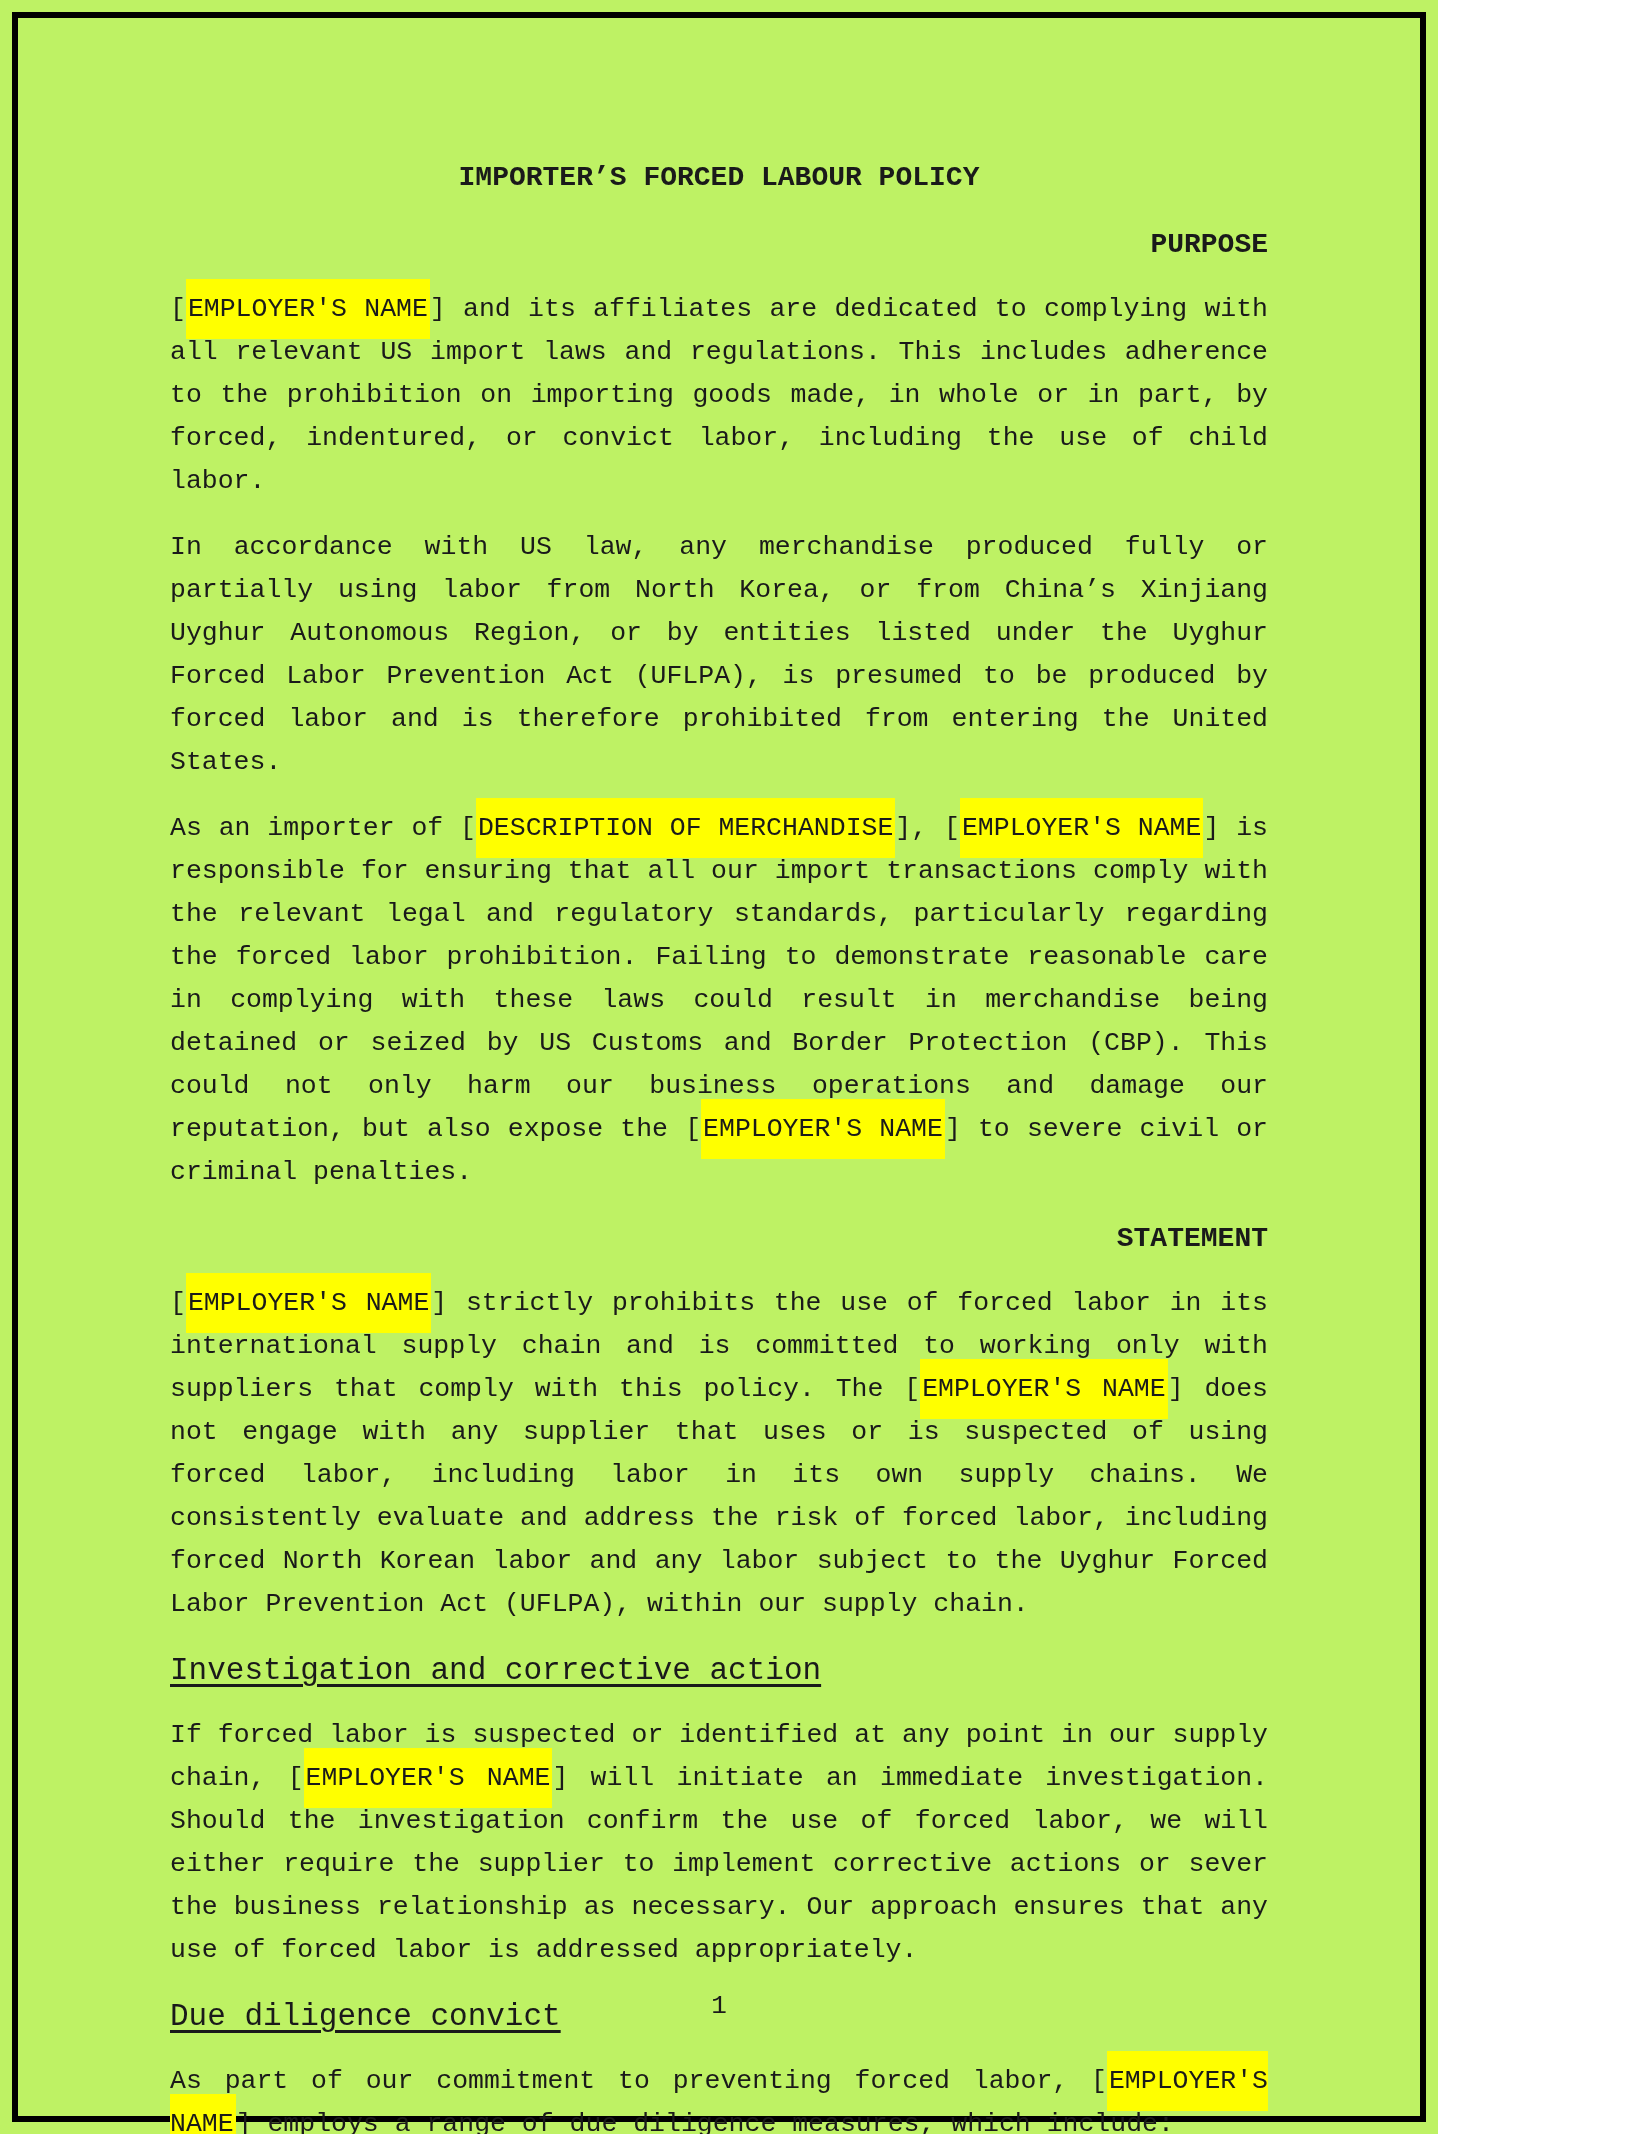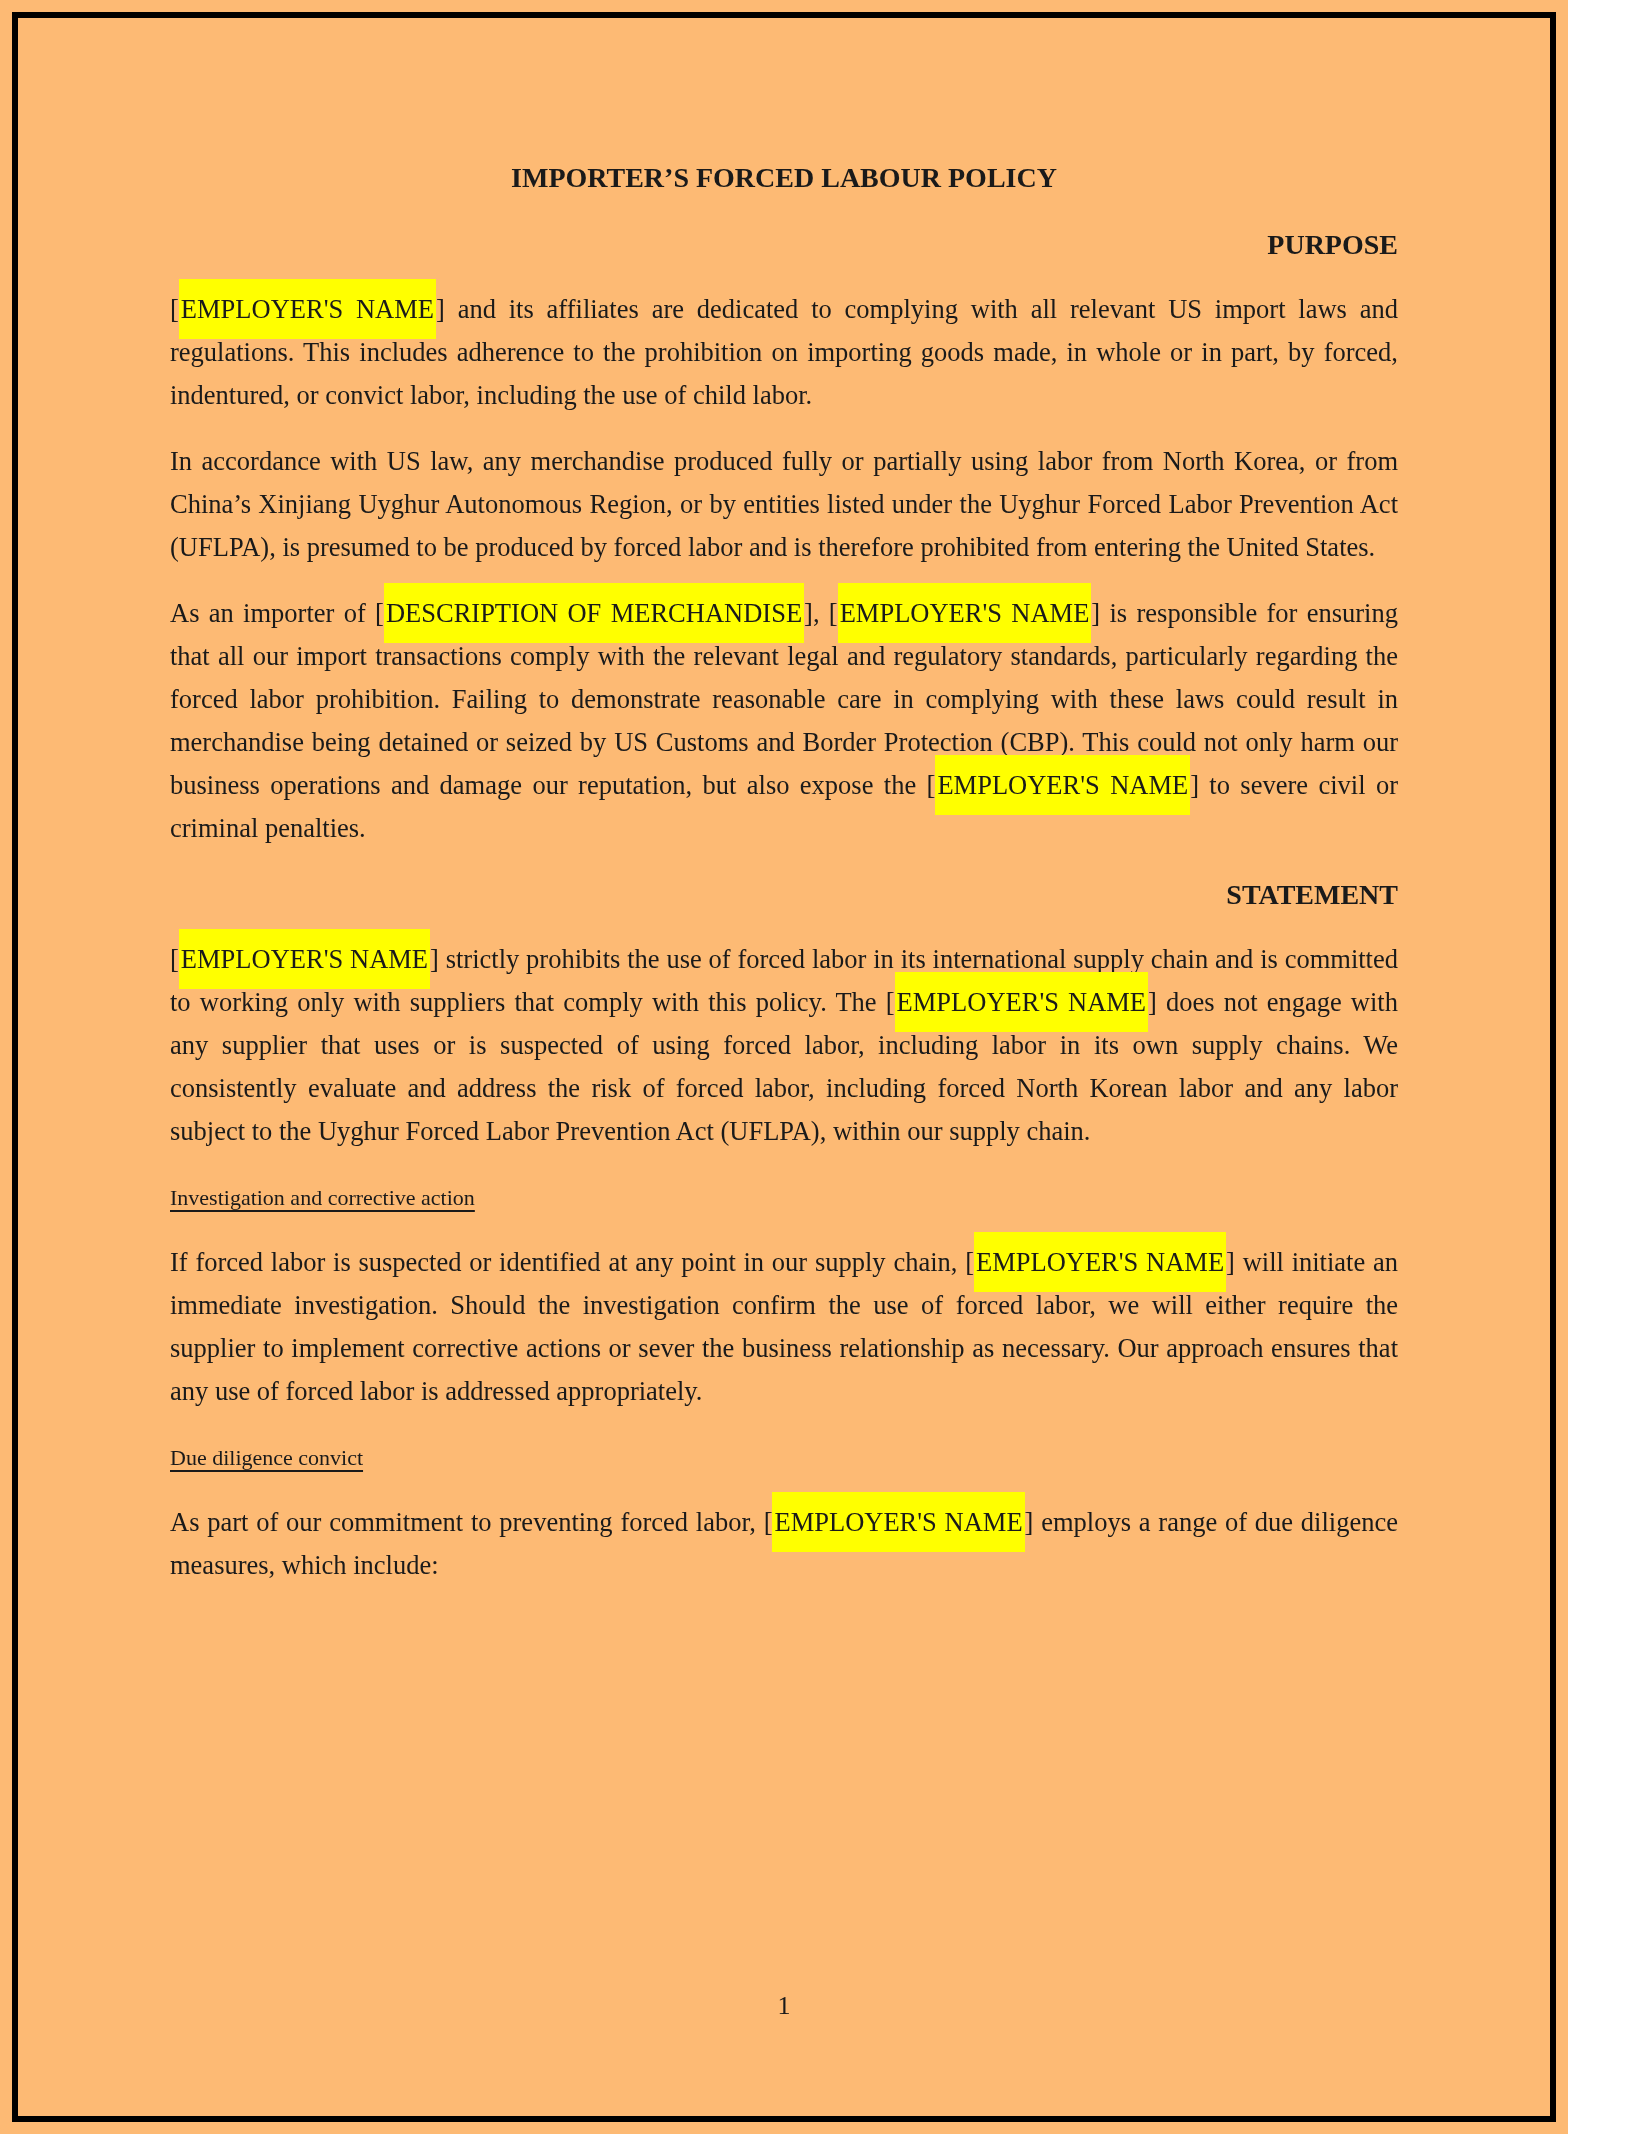--- a/index.html
+++ b/index.html
@@ -2,24 +2,24 @@
 <html><head>
 <meta charset="utf-8">
 <style>
   html, body {
     margin: 0;
     padding: 0;
     background: #ffffff;
   }
   .page {
     position: relative;
-    width: 1568px;
+    width: 1438px;
     height: 2134px;
-    background: #fdba74;
-    font-family: Liberation Serif, serif;
+    background: #bef264;
+    font-family: Liberation Mono, monospace;
     color: #1a1a1a;
     overflow: hidden;
   }
   .frame {
     position: absolute;
     left: 12px;
     top: 12px;
     right: 12px;
     bottom: 12px;
     border: 6px solid #000000;
@@ -39,21 +39,21 @@
     margin: 0 0 24px 0;
   }
   .doc-heading {
     font-size: 28px;
     font-weight: bold;
     line-height: 43px;
     margin: 0 0 22px 0;
     text-align: right;
   }
   .doc-subheading {
-    font-size: 22px;
+    font-size: 31px;
     font-weight: normal;
     text-decoration: underline;
     text-underline-offset: 5px;
     line-height: 43px;
     margin: 0 0 22px 0;
   }
   .doc-para {
     font-size: 26.5px;
     line-height: 43px;
     text-align: justify;

